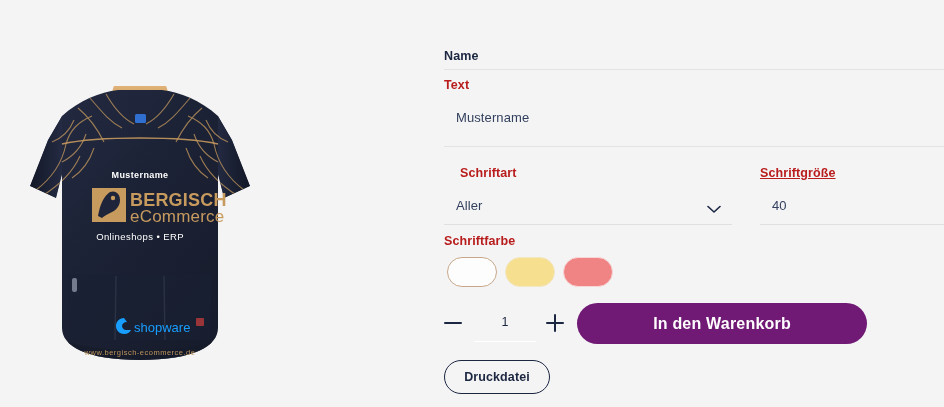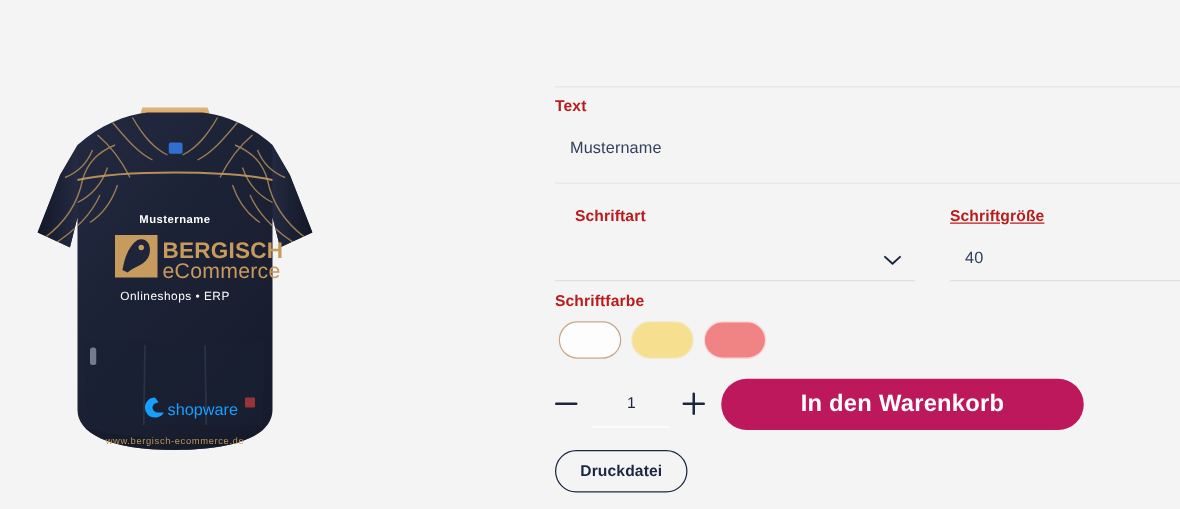--- a/index.html
+++ b/index.html
@@ -57,22 +57,22 @@
   }
   .qty-input {
     position: absolute; width: 66px; text-align: center;
     font-size: 12.5px; color: #1b2641; background: transparent;
     border: 0; outline: none; font-family: "Liberation Sans", sans-serif;
   }
   .qty-underline { position: absolute; height: 1px; background: #ffffff; }
 
   .cart-btn {
     position: absolute; border-radius: 22px;
-    background: #be185d; color: #ffffff;
-    font-size: 19px; font-weight: bold; letter-spacing: .2px;
+    background: #701a75; color: #ffffff;
+    font-size: 16px; font-weight: bold; letter-spacing: .2px;
     border: 0; cursor: pointer; font-family: "Liberation Sans", sans-serif;
     display: flex; align-items: center; justify-content: center;
   }
   .outline-btn {
     position: absolute; border-radius: 20px;
     background: transparent; color: #1b2641;
     border: 1.5px solid #1b2641;
     font-size: 12.5px; font-weight: bold; letter-spacing: .1px;
     cursor: pointer; font-family: Liberation Sans, sans-serif;
     display: flex; align-items: center; justify-content: center;
@@ -172,27 +172,29 @@
           <text x="116" y="254" fill="#189eff" font-family="Liberation Sans, sans-serif" font-size="13">shopware</text>
         </g>
 
         <text x="122" y="277" text-anchor="middle" fill="#c79a5e" font-family="Liberation Sans, sans-serif" font-size="7.5" letter-spacing="0.5" opacity=".95">www.bergisch-ecommerce.de</text>
       </svg>
     </div>
   </div>
 
   <div class="config">
 
+    <div class="section-head" style="top:49px;">Name</div>
     <div class="divider" style="top:69px;"></div>
 
     <div class="field-label" style="left:0; top:78px;">Text</div>
     <input class="field-value" style="left: 12px; top: 110px; width: 420px;" type="text" value="Mustername">
     <div class="divider" style="top:146px;"></div>
 
     <div class="field-label" style="left:16px; top:166px;">Schriftart</div>
+    <div class="field-value" style="left:12px; top:198px; width:260px;">Aller</div>
     <span class="chevron" style="left:263px; top:200px;">
       <svg width="14" height="9" viewBox="0 0 14 9">
         <path d="M1 1.5 L7 7 L13 1.5" stroke="#1b2641" stroke-width="1.6" fill="none" stroke-linecap="round" stroke-linejoin="round"></path>
       </svg>
     </span>
     <div class="field-underline" style="left:0; top:224px; width:288px;"></div>
 
     <div class="field-label" style="left:316px; top:166px;text-decoration:underline;">Schriftgröße</div>
     <input class="field-value" style="left: 328px; top: 198px; width: 160px;" type="text" value="40">
     <div class="field-underline" style="left:316px; top:224px; width:184px;"></div>

